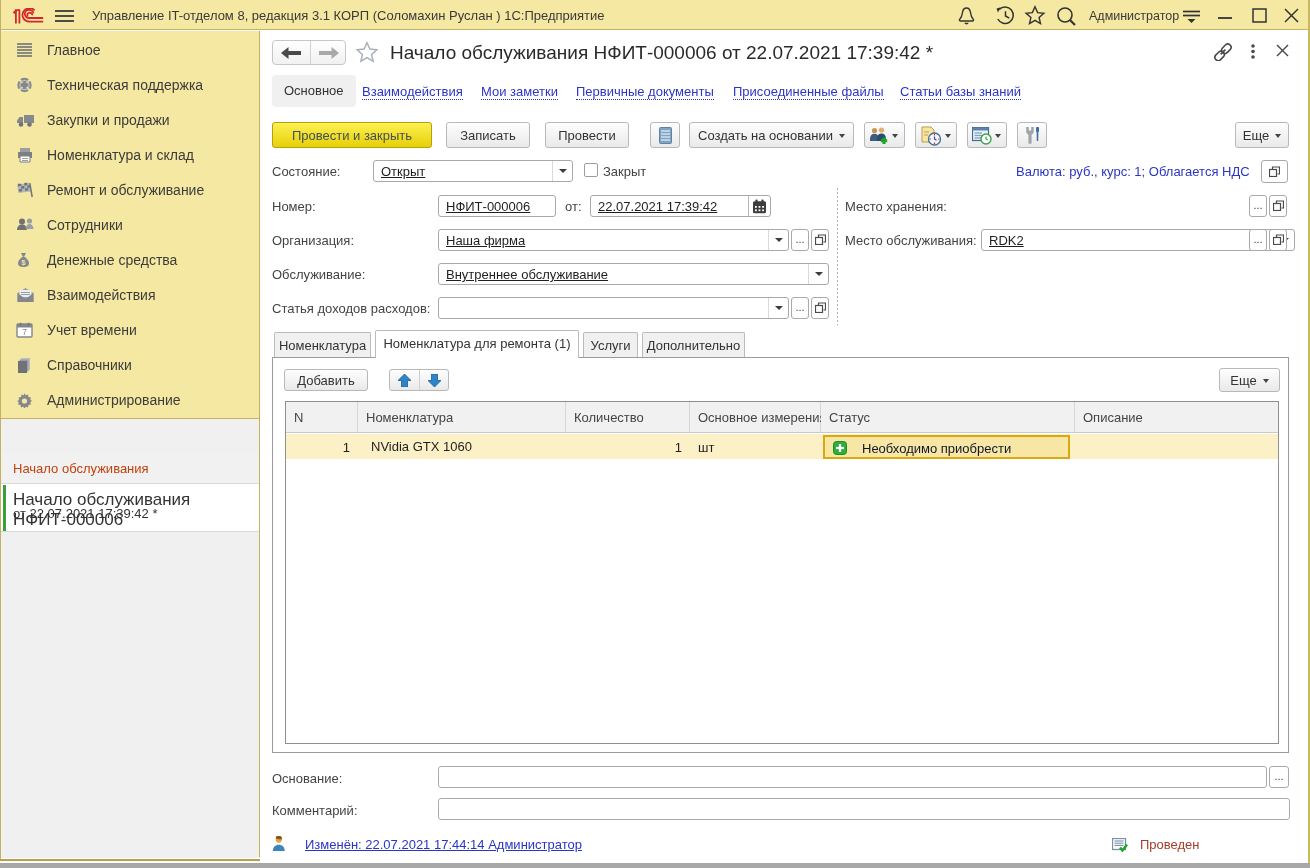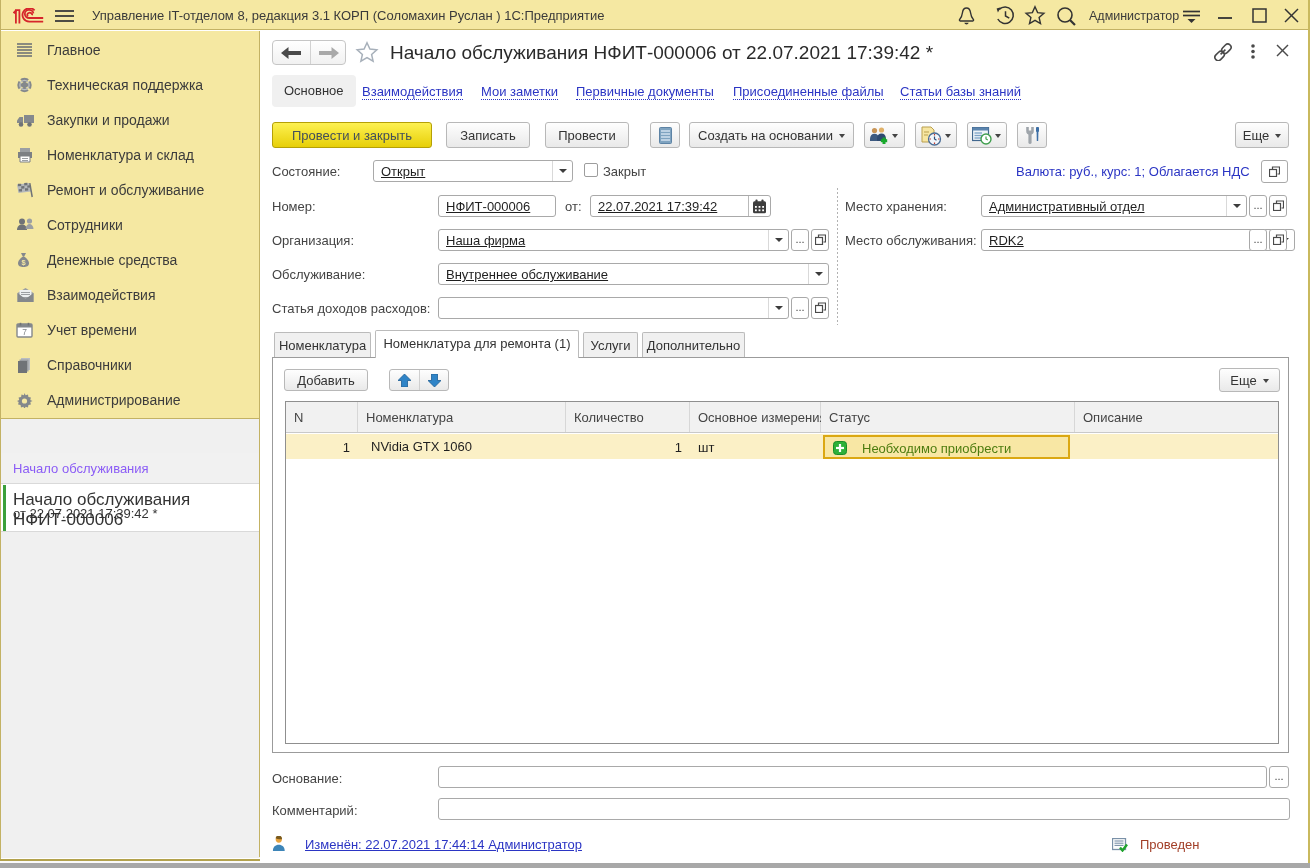--- a/index.html
+++ b/index.html
@@ -19,21 +19,21 @@
 
 
 #sidebar { position:absolute; left:0; top:31px; width:260px; height:832px; background:#f0f0f0; border-right:1px solid #c3b264; }
 #sbmenu { position:absolute; left:0; top:0; width:259px; height:388px; background:#f5e8a2; border-bottom:1px solid #c3b264;}
 .mitem { position:absolute; left:0; width:259px; height:35px; }
 .mitem .mtext { position:absolute; left:47px; top:9px; font-size:14px; color:#3c3c3c; }
 .mitem svg { position:absolute; left:16px; top:9px; }
 #nav-home { position:absolute; left:1px; top:389px; width:258px; height:32px; background:#f1f1f1; border-bottom:1px solid #d9d9d9; }
 #nav-home .mtext { position:absolute; left:35px; top:9px; font-size:13px; color:#333; }
 #nav-grp { position:absolute; left:1px; top:422px; width:258px; height:31px; background:#f1f1f1; border-bottom:1px solid #d9d9d9;}
-#nav-grp .mtext { position:absolute; left:12px; top:8px; font-size:13px; color:#8b5cf6; }
+#nav-grp .mtext { position:absolute; left:12px; top:8px; font-size:13px; color:#c2410c; }
 #nav-act { position:absolute; left:1px; top:453px; width:258px; height:48px; background:#fff; border-bottom:1px solid #d9d9d9;}
 #nav-act .bar { position:absolute; left:2px; top:1px; width:3px; height:46px; background:#3ba03b; }
 #nav-act .l1 { position:absolute; left:12px; top:6px; font-size:17px; color:#333; }
 #nav-act .l2 { position:absolute; left:12px; top:22px; font-size:13px; color:#333; }
 
 
 #main { position:absolute; left:261px; top:31px; width:1047px; height:831px; background:#fff; }
 
 
 
@@ -437,24 +437,20 @@
     <div class="abs" style="left:576px;top:157px;width:1px;height:137px;background:repeating-linear-gradient(to bottom,#b2b2b2 0 2px,#ffffff 2px 4px)"></div>
 
     <div class="abs" style="left:755px;top:133px;font-size:13px;color:#2b35c4">Валюта: руб., курс: 1; Облагается НДС</div>
     <div class="sqbtn" style="left:1000px;top:129px;width:27px;height:23px"><svg style="position:relative;top:5px" width="11" height="11" viewBox="0 0 11 11">
           <g fill="none" stroke="#4a4a4a" stroke-width="1.2">
             <path d="M3.5 3 V1 h7 v7 h-2"></path>
             <rect x="0.5" y="3.5" width="7" height="7"></rect>
           </g>
         </svg></div>
     <div class="flabel" style="left:584px;top:168px">Место хранения:</div>
-    <div class="fld" style="left:720px;top:164px;width:266px">
-        <span class="val">Административный отдел</span>
-        <span class="darr"></span>
-      </div>
     <div class="sqbtn" style="left:988px;top:164px"><span style="position:relative;top:3px">...</span></div>
     <div class="sqbtn" style="left:1008px;top:164px"><svg style="position:relative;top:4px" width="11" height="11" viewBox="0 0 11 11">
           <g fill="none" stroke="#4a4a4a" stroke-width="1.2">
             <path d="M3.5 3 V1 h7 v7 h-2"></path>
             <rect x="0.5" y="3.5" width="7" height="7"></rect>
           </g>
         </svg></div>
     <div class="flabel" style="left:584px;top:202px">Место обслуживания:</div>
     <div class="fld" style="left:720px;top:198px;width:314px">
         <span class="val">RDK2</span>
@@ -515,21 +511,21 @@
           <span style="position:absolute;left:412px;top:6px;font-size:13px;color:#1f1f1f">шт</span>
         </div>
         <div style="position:absolute;left:537px;top:33px;width:247px;height:24px;background:#f8e7a4;border:2px solid #dba812">
           <svg style="position:absolute;left:8px;top:4px" width="14" height="14" viewBox="0 0 14 14">
               <rect x="0.5" y="0.5" width="13" height="13" rx="3" fill="#2eb13a" stroke="#1a8c28"></rect>
               <g stroke="#fff" stroke-width="2.2">
                 <line x1="7" y1="3" x2="7" y2="11"></line>
                 <line x1="3" y1="7" x2="11" y2="7"></line>
               </g>
             </svg>
-          <span style="position:absolute;left:37px;top:4px;font-size:13px;color:#4d7c0f">Необходимо приобрести</span>
+          <span style="position:absolute;left:37px;top:4px;font-size:13px;color:#0f172a">Необходимо приобрести</span>
         </div>
       </div>
     </div>
 
     <div class="flabel" style="left:11px;top:740px">Основание:</div>
     <div class="fld" style="left:177px;top:735px;width:829px"></div>
     <div class="sqbtn" style="left:1008px;top:735px;width:20px"><span style="position:relative;top:3px">...</span></div>
     <div class="flabel" style="left:11px;top:772px">Комментарий:</div>
     <div class="fld" style="left:177px;top:767px;width:852px"></div>
 

